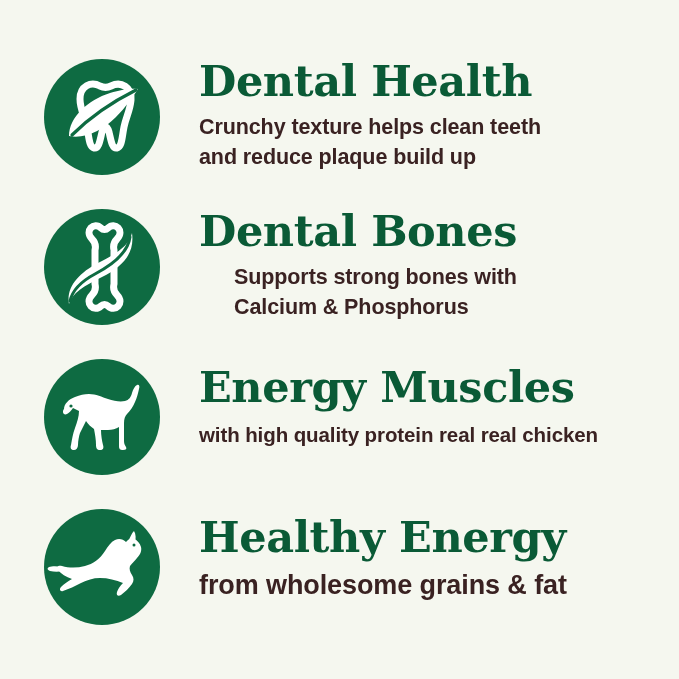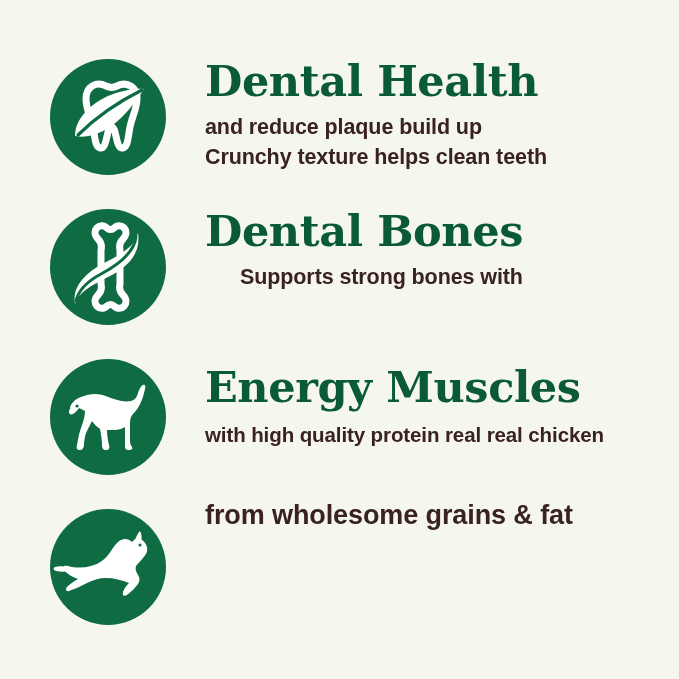--- a/index.html
+++ b/index.html
@@ -15,21 +15,21 @@
   }
   #benefits-panel {
     position: relative;
     width: 679px;
     height: 679px;
     background: #f5f7ef;
     box-sizing: border-box;
   }
   .benefit-row {
     position: absolute;
-    left: 8px;
+    left: 2px;
     width: 602px;
     height: 150px;
     display: block;
     text-decoration: underline;
   }
   .benefit-row.row-0 { top: 42px; }
   .benefit-row.row-1 { top: 192px; }
   .benefit-row.row-2 { top: 342px; }
   .benefit-row.row-3 { top: 492px; }
 
@@ -106,22 +106,22 @@
                  C41 58, 36 51, 36 40 Z" fill="none" stroke="#ffffff" stroke-width="7" stroke-linejoin="round" stroke-linecap="round"></path>
 
         <path d="M25 77 C25 58, 44 41, 66 34 C78 30, 89 29, 94 30
                  C88 39, 82 48, 72 58 C58 72, 41 80, 25 77 Z" fill="#ffffff"></path>
         <path d="M28 76 C42 62, 62 46, 92 31" fill="none" stroke="#0e6b42" stroke-width="3.2" stroke-linecap="round"></path>
       </svg>
     </div>
     <div class="benefit-text">
       <div class="benefit-title">Dental Health</div>
       <div class="benefit-sub">
+        <span class="sub-line">Crunchy texture helps clean teeth</span>
         <span class="sub-line">and reduce plaque build up</span>
-        <span class="sub-line">Crunchy texture helps clean teeth</span>
       </div>
     </div>
   </div>
 
   <div class="benefit-row row-1">
     <div class="icon-badge">
       <svg viewBox="0 0 116 116" xmlns="http://www.w3.org/2000/svg" aria-hidden="true">
 
         <path d="M48 30 C40 22, 50 12, 57 19 C59 21, 62 21, 64 19 C71 12, 81 22, 73 30
                  C70 33, 69 37, 70 41 L70 75 C69 79, 70 83, 73 86 C81 94, 71 104, 64 97
@@ -130,20 +130,21 @@
 
         <path d="M88 24 C91 45, 78 58, 58 68 C40 77, 28 84, 25 95
                  C22 78, 35 64, 54 54 C72 45, 85 37, 88 24 Z" fill="#ffffff"></path>
         <path d="M86 28 C84 44, 68 56, 51 65 C36 73, 28 83, 26 92" fill="none" stroke="#0e6b42" stroke-width="3" stroke-linecap="round"></path>
       </svg>
     </div>
     <div class="benefit-text">
       <div class="benefit-title">Dental Bones</div>
       <div class="benefit-sub">
         <span class="sub-line">Supports strong bones with</span>
+        <span class="sub-line">Calcium &amp; Phosphorus</span>
       </div>
     </div>
   </div>
 
   <div class="benefit-row row-2">
     <div class="icon-badge">
       <svg viewBox="0 0 116 116" xmlns="http://www.w3.org/2000/svg" aria-hidden="true">
 
         <path d="M20 50 C20 45, 25 40, 31 38 C36 36, 40 35, 45 35
                  C52 35, 58 38, 64 40 C70 42, 76 43, 81 42
@@ -186,19 +187,20 @@
                  C90 72, 90 69, 88 66 C86 63, 85 60, 86 57
                  C88 54, 91 52, 93 49 C96 46, 98 42, 97 38 Z" fill="#ffffff"></path>
 
         <path d="M84 33 C86 28, 88 24, 90 22 C92 25, 92 30, 91 34 Z" fill="#ffffff"></path>
 
         <path d="M18 58 C13 57, 8 57, 5 58 C3 59, 3 61, 6 62 C10 63, 15 63, 19 62 Z" fill="#ffffff"></path>
         <circle cx="90" cy="36" r="1.5" fill="#0e6b42"></circle>
       </svg>
     </div>
     <div class="benefit-text">
+      <div class="benefit-title">Healthy Energy</div>
       <div class="benefit-sub">
         <span class="sub-line">from wholesome grains &amp; fat</span>
       </div>
     </div>
   </div>
 
 </div>
 
 </body></html>

